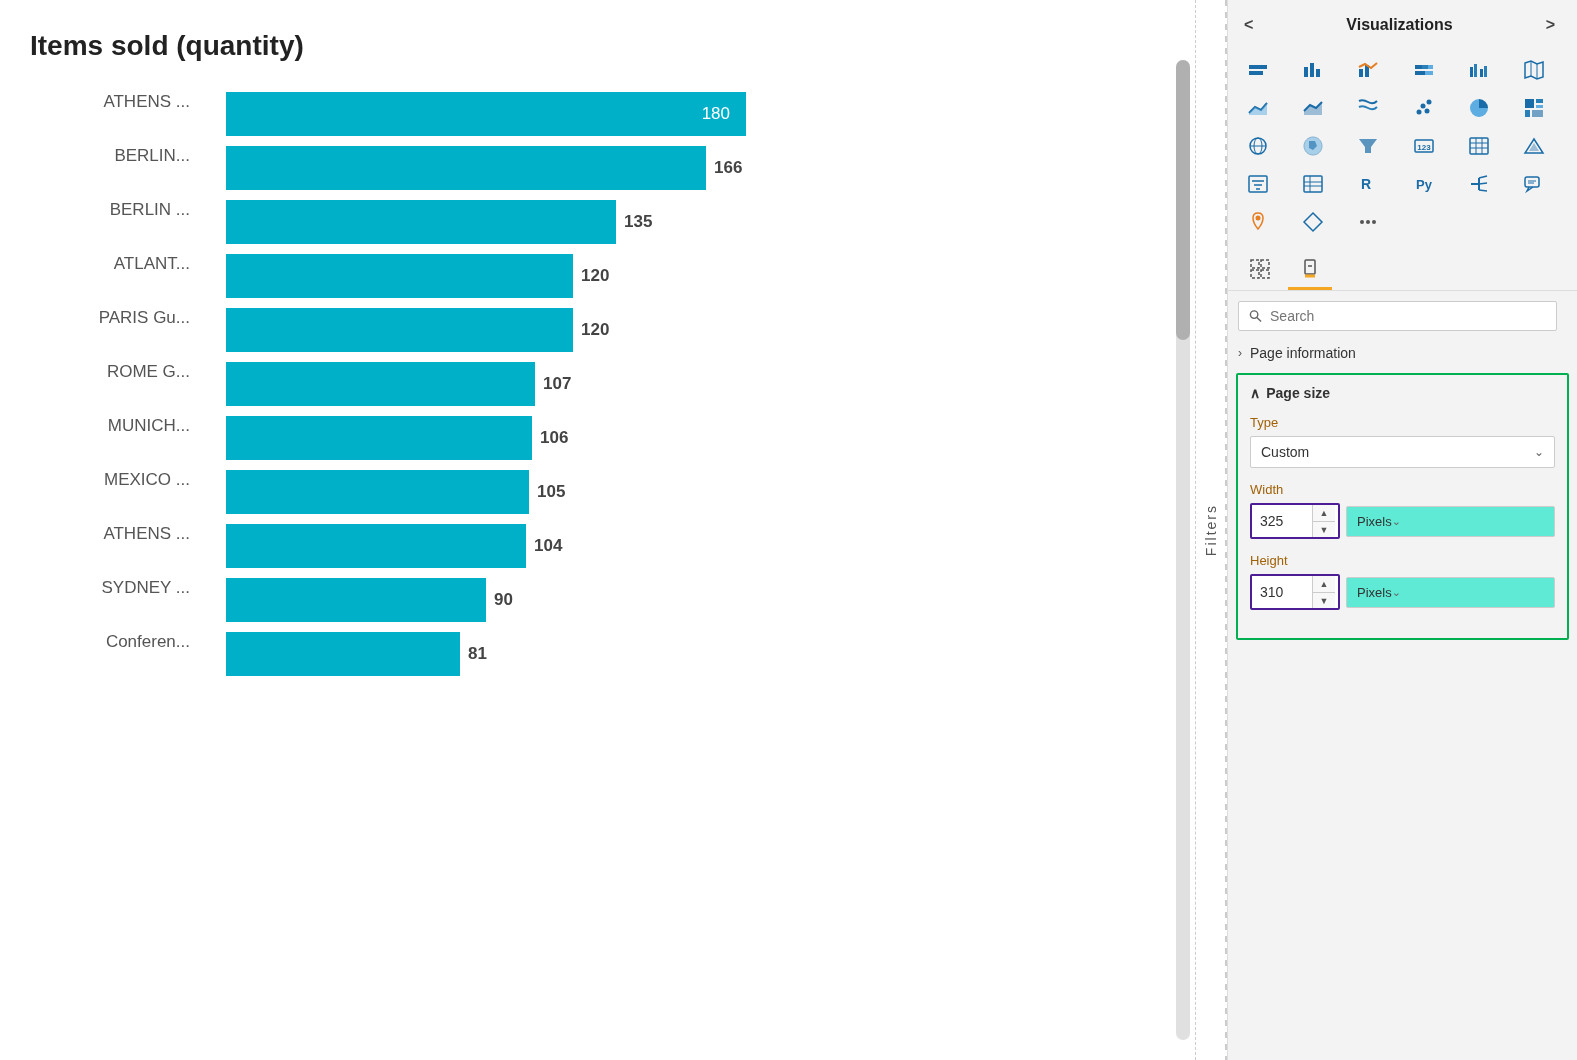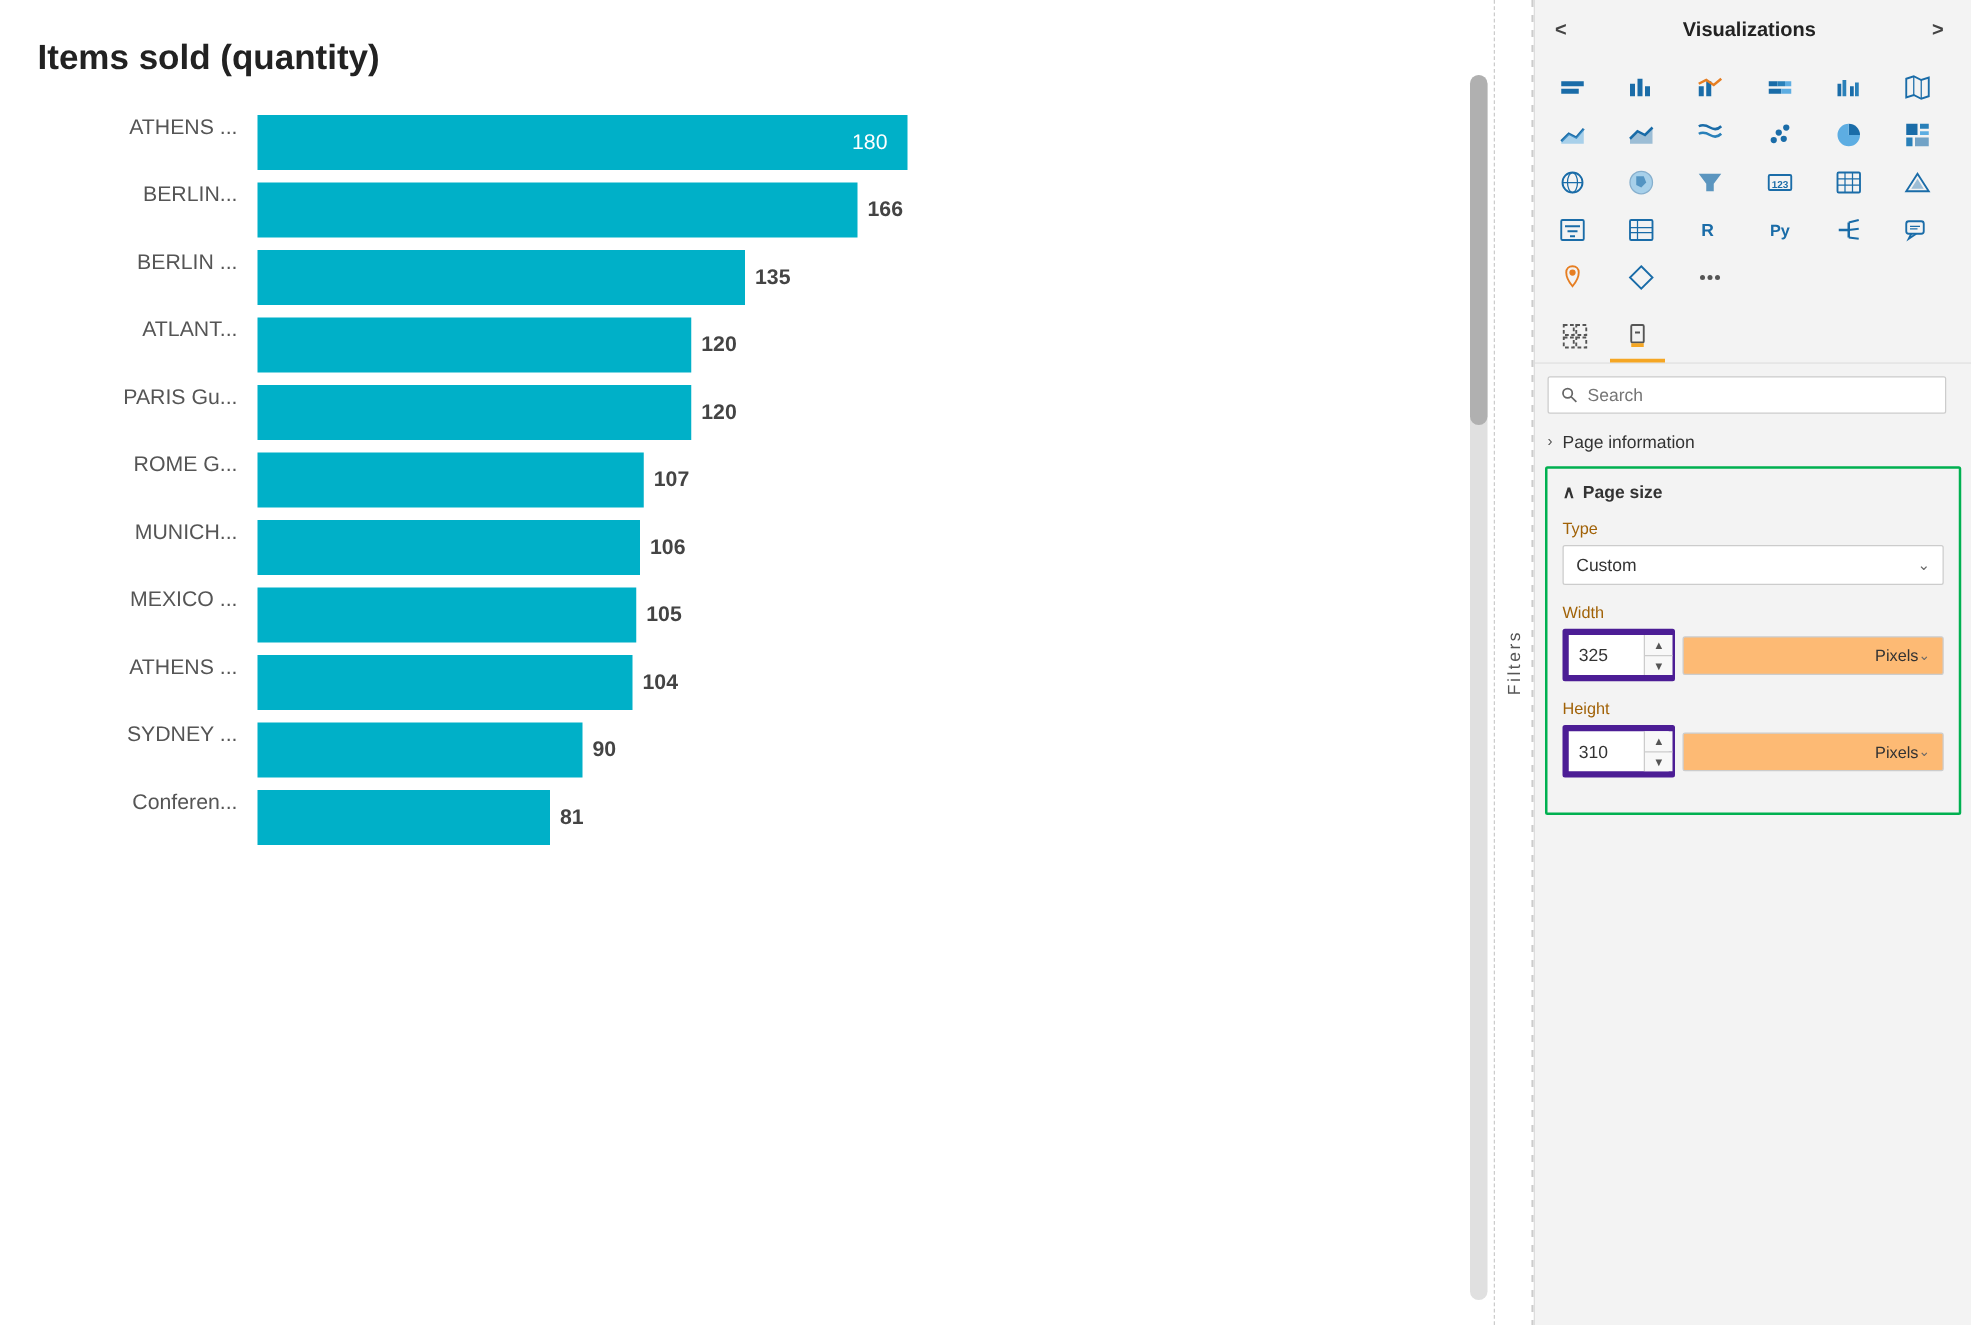--- a/index.html
+++ b/index.html
@@ -49,20 +49,21 @@
       font-weight: 400;
       flex-shrink: 0;
     }
 
     .bar-container {
       flex: 1;
       position: relative;
       height: 44px;
       display: flex;
       align-items: center;
+      margin-left: 20px;
     }
 
     .bar {
       height: 44px;
       background: #00B0C8;
       display: flex;
       align-items: center;
       justify-content: flex-end;
       position: relative;
     }
@@ -292,21 +293,21 @@
 
     .dimension-row {
       display: flex;
       gap: 6px;
       align-items: center;
     }
 
     .number-input-group {
       display: flex;
       align-items: center;
-      border: 5px solid #4c1d95;
+      border: 2px solid #4c1d95;
       border-radius: 2px;
       background: #fff;
       width: 90px;
     }
 
     .number-input {
       border: none;
       outline: none;
       background: transparent;
       font-size: 14px;
@@ -334,24 +335,24 @@
     }
 
     .spinner-btn + .spinner-btn {
       border-top: 1px solid #ccc;
     }
 
     .unit-select {
       flex: 1;
       display: flex;
       align-items: center;
-      justify-content: flex-end;
+      justify-content: flex-start;
       border: 1px solid #ccc;
       border-radius: 2px;
-      background: #fdba74;
+      background: #5eead4;
       padding: 7px 10px;
       font-size: 13px;
       color: #333;
       cursor: pointer;
     }
 
     .filters-text {
       writing-mode: vertical-rl;
       text-orientation: mixed;
       transform: rotate(180deg);

